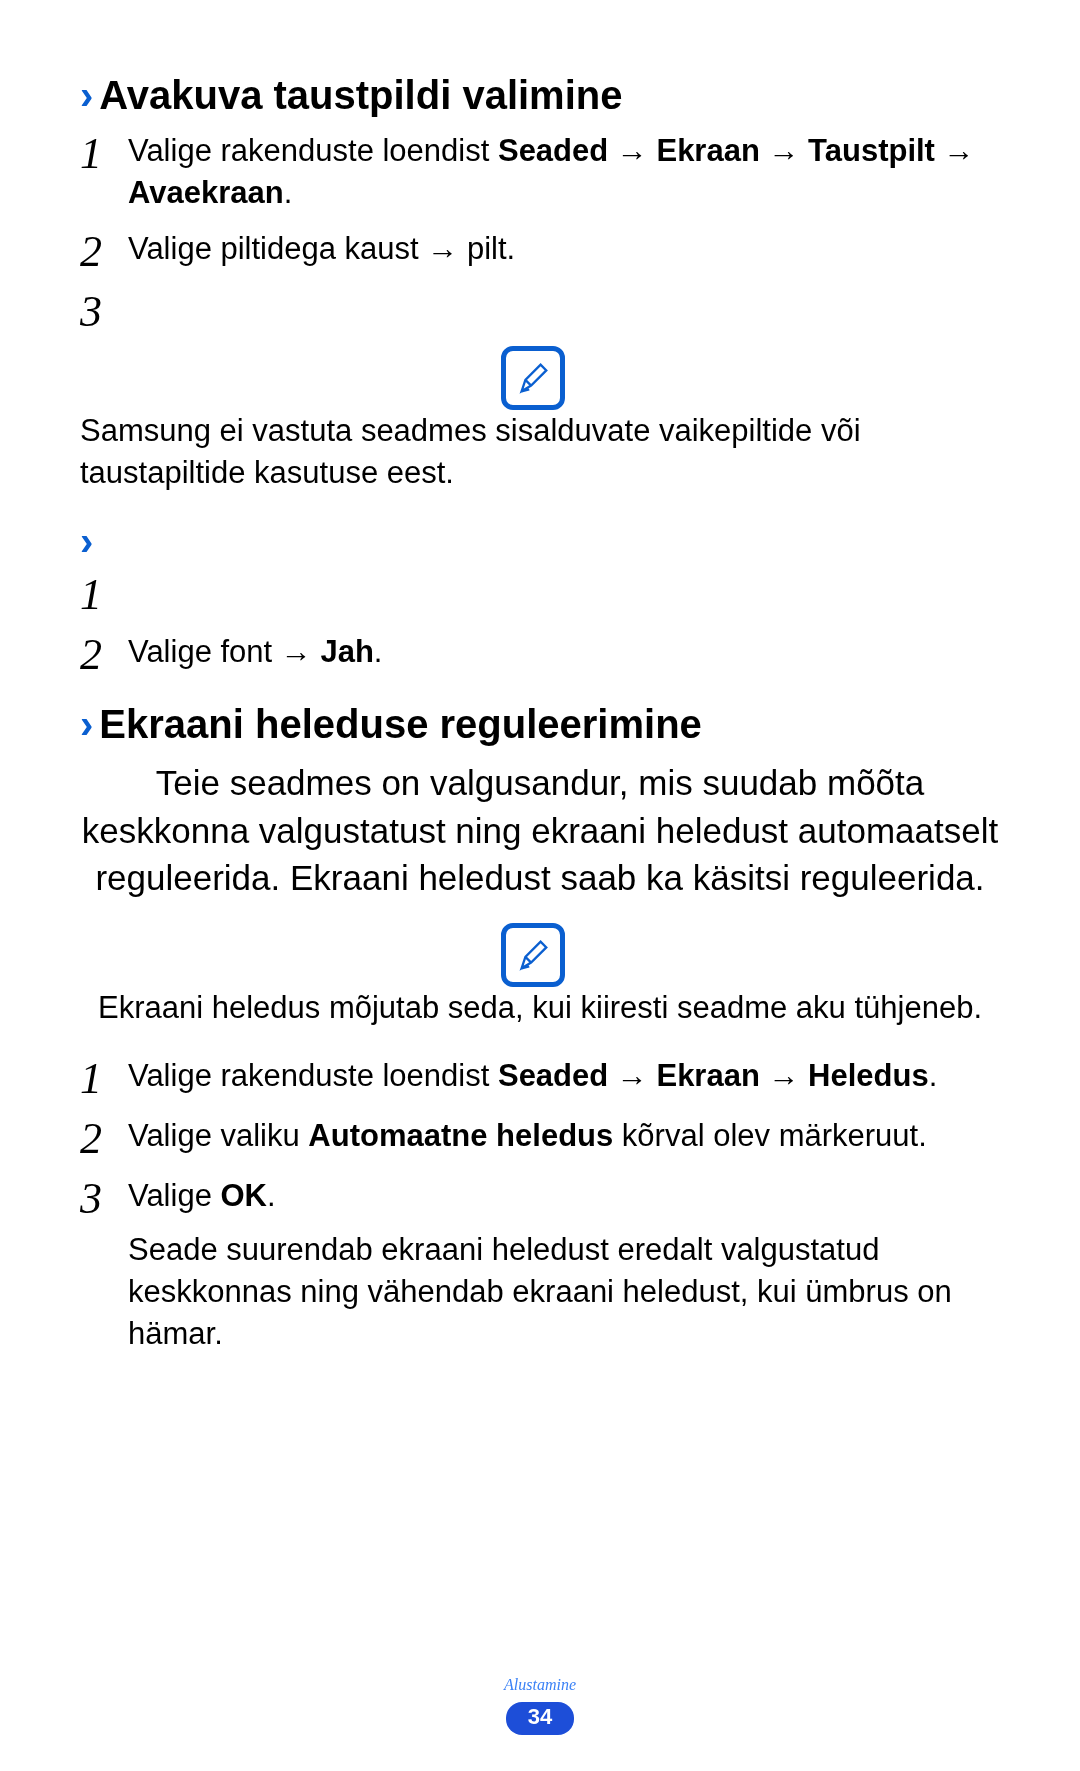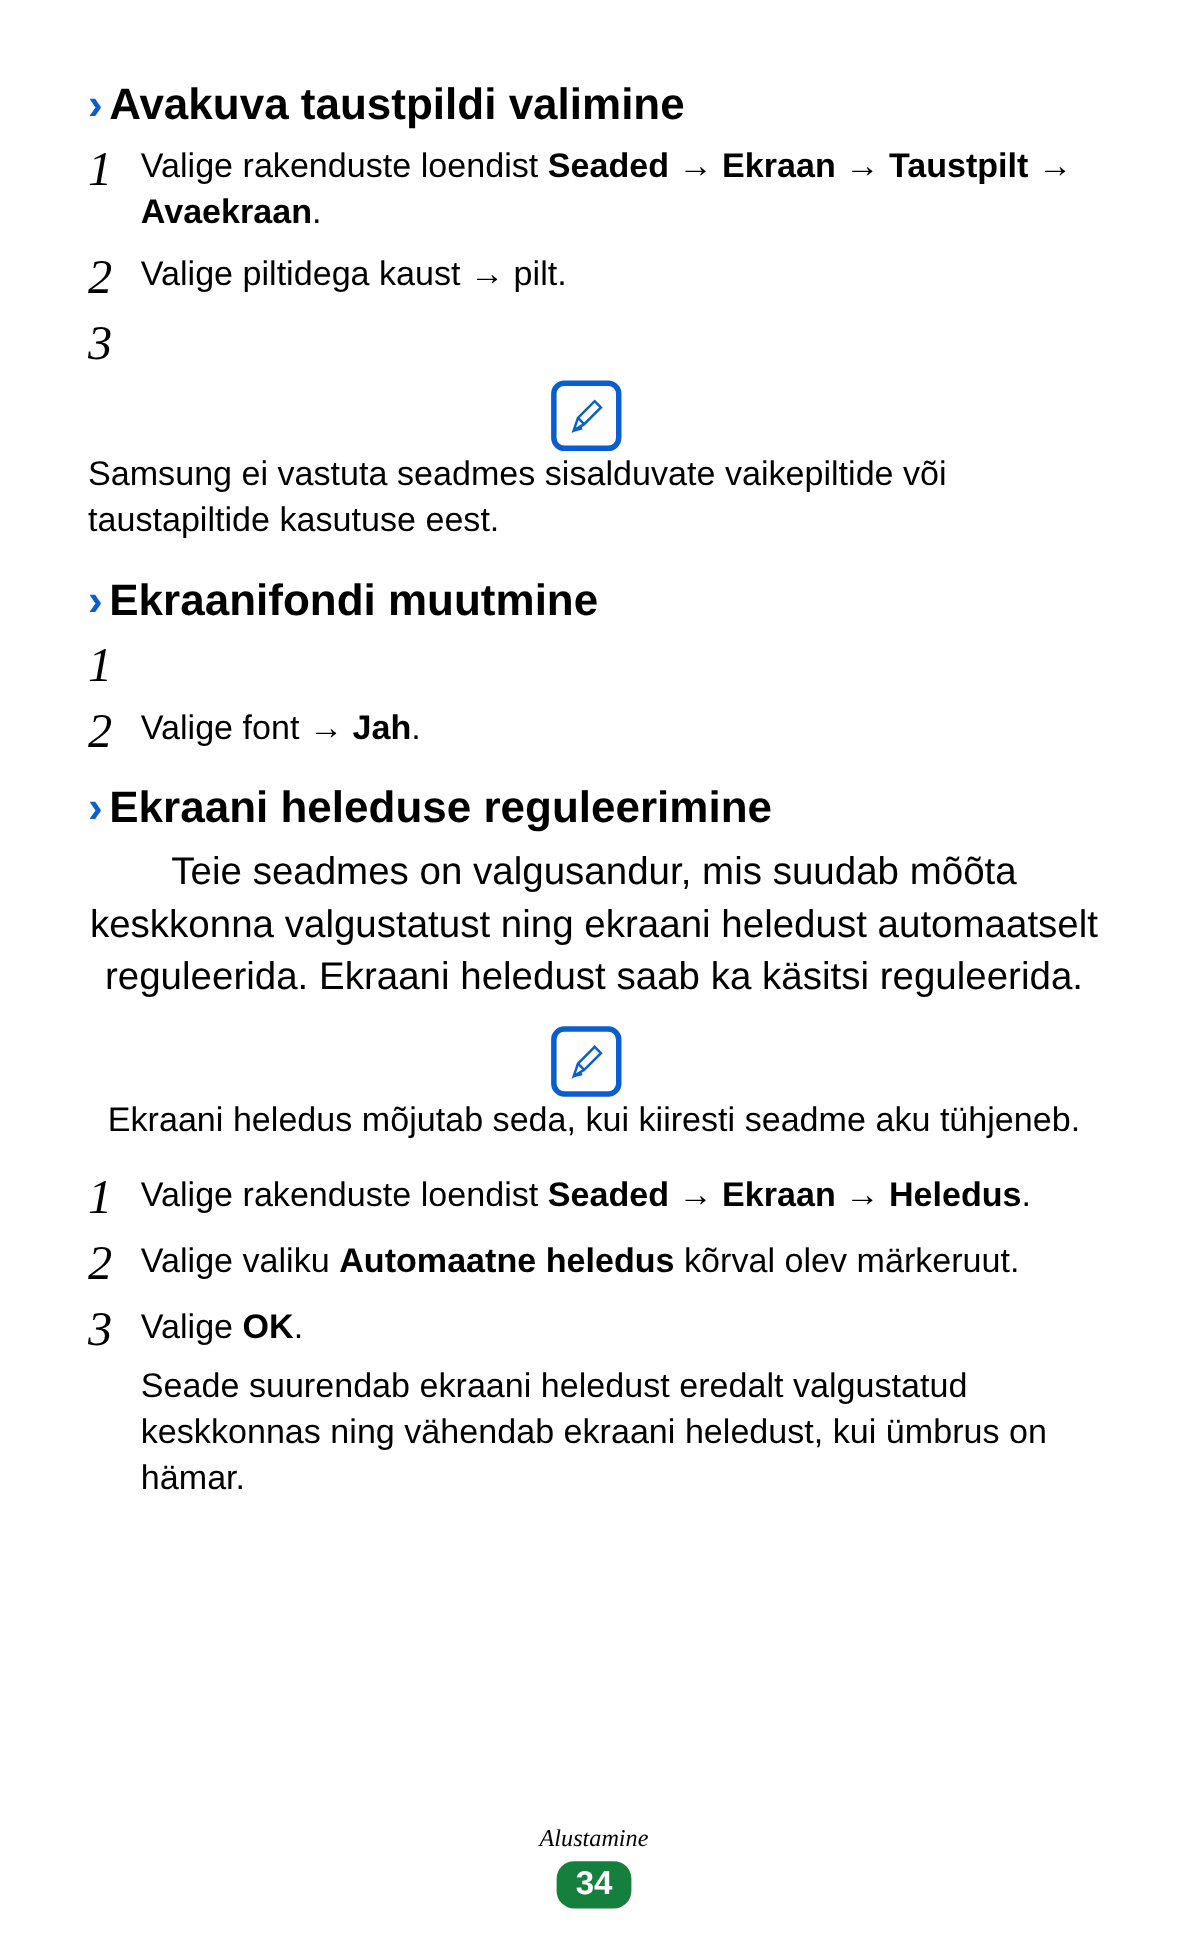--- a/index.html
+++ b/index.html
@@ -115,35 +115,35 @@
 
   .footer {
     position: absolute;
     left: 0;
     right: 0;
     bottom: 36px;
     text-align: center;
   }
   .footer-label {
     font-style: italic;
-    font-size: 22px;
-    color: #000000;
+    font-size: 16px;
+    color: #3b82f6;
     display: block;
     margin-bottom: 8px;
     font-family: Georgia, 'Times New Roman', serif;
   }
   .footer-badge {
     display: inline-block;
     min-width: 44px;
     padding: 1px 12px 3px 12px;
     border-radius: 16px;
-    background: #15803d;
+    background: #1d4ed8;
     color: #fff;
     font-weight: 700;
-    font-size: 30px;
+    font-size: 22px;
     line-height: 1.3;
   }
 </style>
 </head>
 <body>
 
 <div class="page">
 
   <div class="section-heading">
     <span class="chevron">›</span>
@@ -172,21 +172,20 @@
         <path d="M20 85 L30 55 L70 15 L85 30 L45 70 Z" stroke-width="6"></path>
         <line x1="30" y1="55" x2="45" y2="70" stroke-width="6"></line>
         <line x1="20" y1="85" x2="40" y2="80" stroke-width="6"></line>
       </svg>
     </div>
     <div class="note-text">Samsung ei vastuta seadmes sisalduvate vaikepiltide või taustapiltide kasutuse eest.</div>
   </div>
 
   <div class="section-heading sp1">
     <span class="chevron">›</span>
-    <span class="title">Ekraanifondi muutmine</span>
   </div>
 
   <div class="step-row">
     <div class="step-number">1</div>
   </div>
 
   <div class="step-row">
     <div class="step-number">2</div>
     <div class="step-text">
       <span>Valige font → </span><b>Jah</b><span>.</span>

